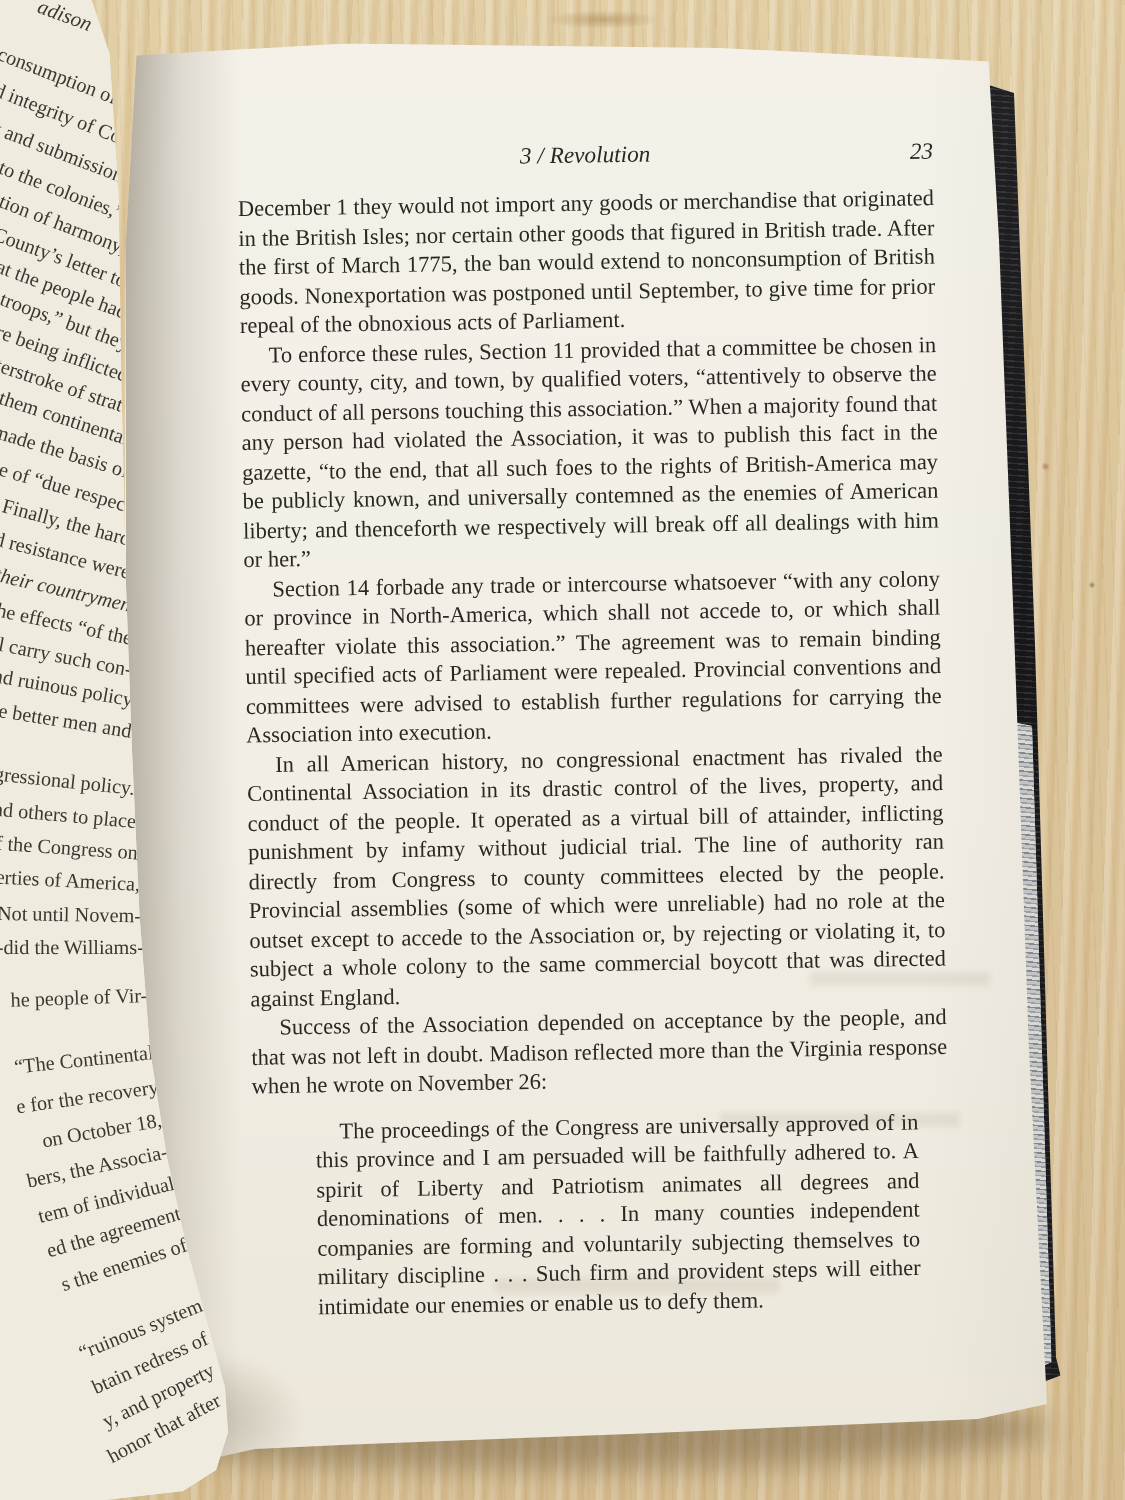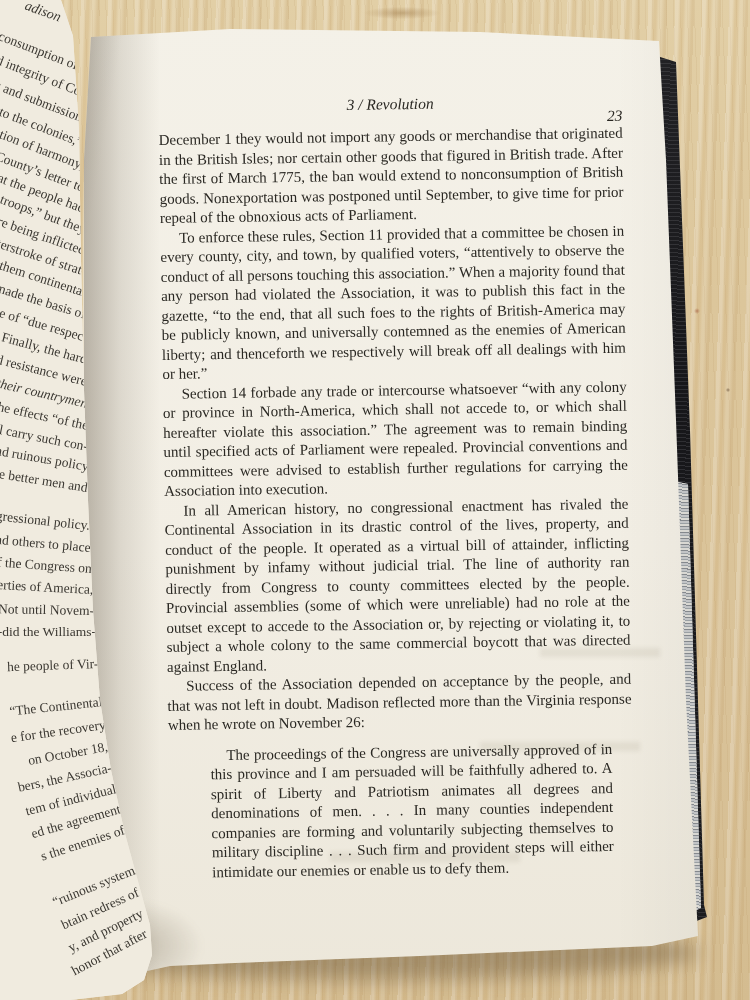--- a/index.html
+++ b/index.html
@@ -64,21 +64,21 @@
   .ghost.g1{left:540px;top:648px;width:120px;height:9px;}
   .ghost.g2{left:480px;top:742px;width:160px;height:9px;}
   .ghost.g3{left:330px;top:852px;width:190px;height:10px;}
   
   .text-block{
     position:absolute;left:158px;top:99px;width:464px;
     transform:rotate(-0.9deg);transform-origin:0 0;
     color:#2a2823;
   }
   .page-head{position:relative;font-style:italic;font-size:15.5px;margin-bottom:14px;text-align:center;}
-  .page-number{position:absolute;right:0;top:15px;}
+  .page-number{position:absolute;right:0;top:1px;}
   .body-para{margin:0;text-align:justify;font-size:15px;line-height:19.5px;text-indent:19px;}
   .body-para:first-child{text-indent:0;}
   .block-quote{margin:11px 20px 0 42px;text-align:justify;font-size:15px;line-height:19.5px;text-indent:16px;}
   
   .left-page{
     position:absolute;inset:0;
     clip-path:polygon(0 0,61px 0,73px 36px,79px 130px,81px 260px,84px 390px,88px 500px,93px 610px,100px 700px,111px 770px,124px 830px,139px 885px,150px 925px,152px 955px,144px 980px,122px 994px,70px 1000px,0 1000px);
     background:
       linear-gradient(103deg,#f0ebdf 55%,#eae4d5 72%,#d9d2c1 88%,#b3ab99 97%,#958d7c 100%),
       #efe9dd;

